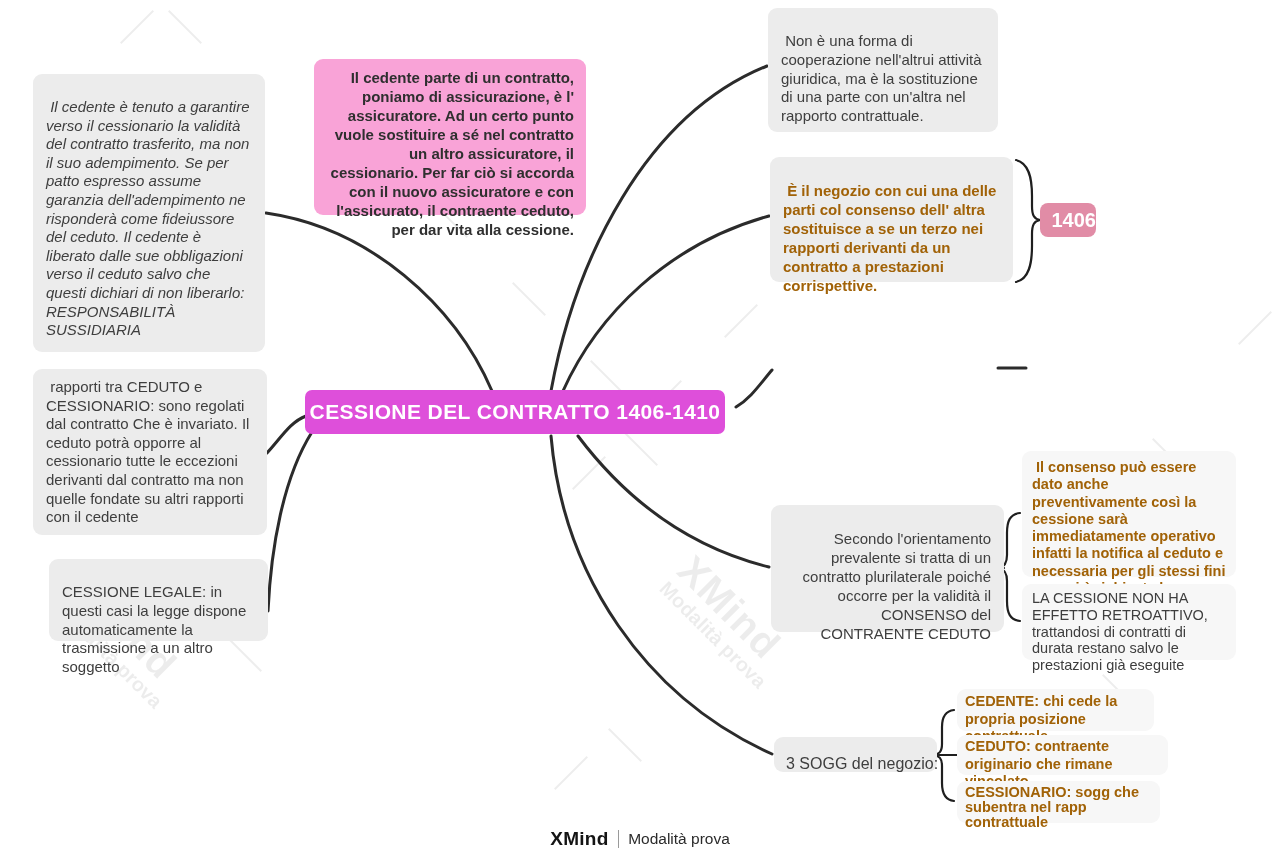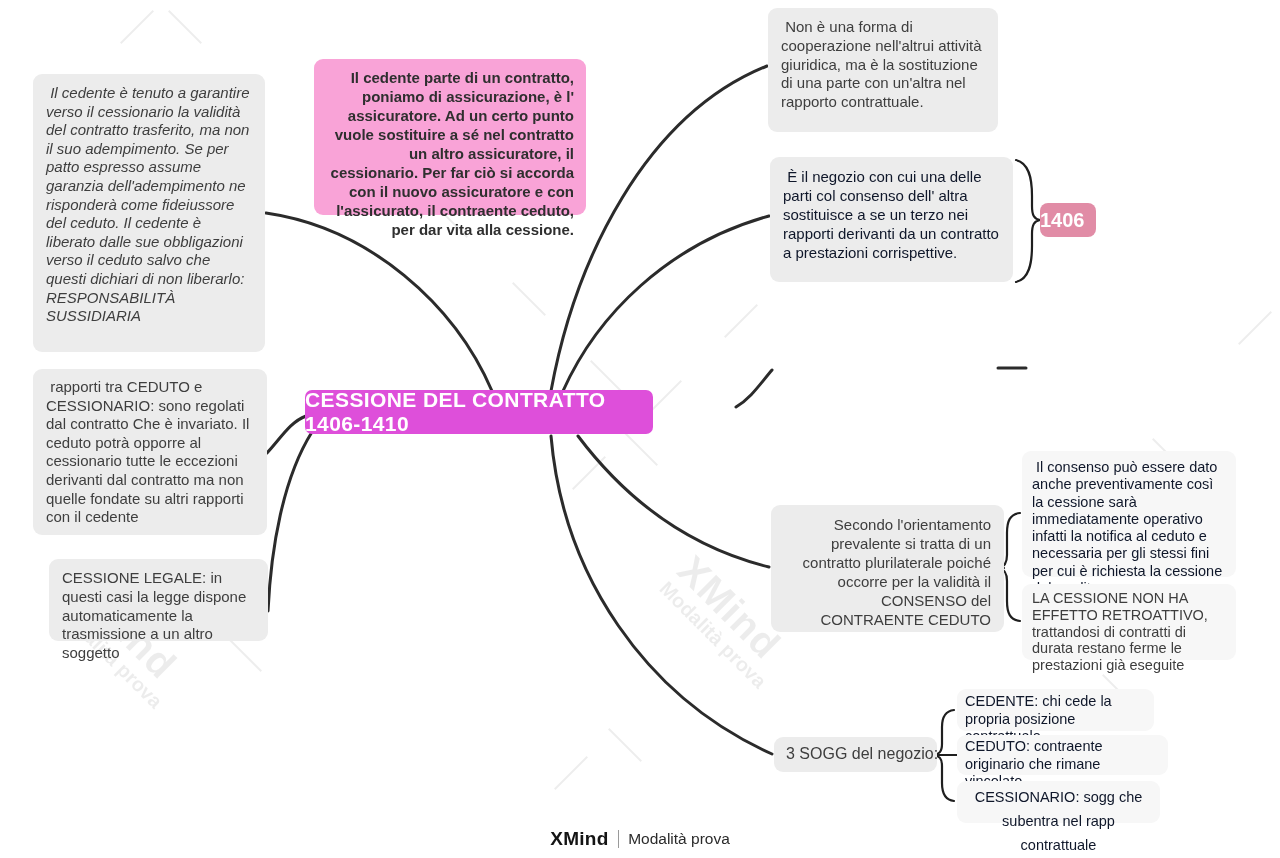--- a/index.html
+++ b/index.html
@@ -20,40 +20,40 @@
     position:absolute;z-index:1;transform:rotate(45deg);transform-origin:left top;
     color:rgba(0,0,0,0.075);line-height:1.05;white-space:nowrap;
   }
   .wm-brand{font-size:40px;font-weight:800;letter-spacing:1px;}
   .wm-mode{font-size:20px;font-weight:600;}
   
   .node{
     position:absolute;z-index:3;border-radius:9px;
     background:#ececec;color:#3e3e3e;
     font-size:15px;line-height:1.24;
-    padding:10px 13px;box-sizing:border-box;
+    padding:24px 13px;box-sizing:border-box;
     white-space:pre-wrap;
   }
   .node.light{background:#f7f7f7;}
-  .node.bold{font-weight:400;color:#0f172a;}
+  .node.bold{font-weight:700;color:#a16207;}
   .node.italic{font-style:italic;line-height:1.23;}
   .node.center{text-align:right;}
   .node.pink{background:#f9a3d7;color:#2f2f2f;font-weight:700;}
   .node.small{font-size:14.5px;line-height:1.2;}
   .root-topic{
-    position:absolute;z-index:3;left:305px;top:390px;width:348px;height:44px;
+    position:absolute;z-index:3;left:305px;top:390px;width:420px;height:44px;
     background:#de4fda;border-radius:7px;color:#ffffff;
     font-size:21px;font-weight:600;letter-spacing:.4px;
     display:flex;align-items:center;justify-content:center;
   }
   .badge{
     position:absolute;z-index:3;left:1040px;top:203px;width:56px;height:34px;
     background:#e18ca6;border-radius:8px;color:#ffffff;
     font-size:20px;font-weight:700;
-    display:flex;align-items:center;justify-content:flex-start;
+    display:flex;align-items:center;justify-content:flex-end;
   }
   
   .footer{
     position:absolute;z-index:4;left:0;right:0;bottom:8px;
     display:flex;align-items:center;justify-content:center;gap:9px;
   }
   .footer .brand{font-size:19px;font-weight:800;color:#141414;letter-spacing:.3px;}
   .footer .sep{width:1.5px;height:18px;background:#9a9a9a;}
   .footer .mode{font-size:15.5px;font-weight:500;color:#2b2b2b;}
 </style>
@@ -131,29 +131,29 @@
   <div class="badge">
     <span>1406</span>
   </div>
 
 
 
   <div class="node" style="left:771px;top:505px;width:233px;height:127px;line-height:19px;text-align:right;"> Secondo l'orientamento prevalente si tratta di un contratto plurilaterale poiché occorre per la validità il CONSENSO del CONTRAENTE CEDUTO</div>
 
   <div class="node light bold small" style="left:1022px;top:451px;width:214px;height:126px;line-height:17.3px;padding:8px 10px;"> Il consenso può essere dato anche preventivamente così la cessione sarà immediatamente operativo infatti la notifica al ceduto e necessaria per gli stessi fini per cui è richiesta la cessione del credito</div>
 
-  <div class="node light small" style="left:1022px;top:584px;width:214px;height:76px;line-height:16.8px;padding:6px 10px;">LA CESSIONE NON HA EFFETTO RETROATTIVO, trattandosi di contratti di durata restano ferme le prestazioni già eseguite</div>
+  <div class="node light small" style="left:1022px;top:584px;width:214px;height:76px;line-height:16.8px;padding:6px 10px;">LA CESSIONE NON HA EFFETTO RETROATTIVO, trattandosi di contratti di durata restano salvo le prestazioni già eseguite</div>
 
-  <div class="node" style="left:774px;top:737px;width:163px;height:35px;font-size:16px;padding:7px 12px;white-space:nowrap;">3 SOGG del negozio:</div>
+  <div class="node" style="left:774px;top:737px;width:163px;height:35px;font-size:16px;padding:17px 12px;white-space:nowrap;">3 SOGG del negozio:</div>
 
   <div class="node light bold small" style="left:957px;top:689px;width:197px;height:42px;line-height:17.5px;padding:4px 8px;">CEDENTE: chi cede la propria posizione contrattuale</div>
 
   <div class="node light bold small" style="left:957px;top:735px;width:211px;height:40px;line-height:17.5px;padding:3px 8px;">CEDUTO: contraente originario che rimane vincolato</div>
 
-  <div class="node light bold small" style="left:957px;top:781px;width:203px;height:42px;line-height:24px;padding:4px 8px;text-align:center;">CESSIONARIO: sogg che subentra nel rapp contrattuale</div>
+  <div class="node light bold small" style="left:957px;top:781px;width:203px;height:42px;line-height:15px;padding:4px 8px;">CESSIONARIO: sogg che subentra nel rapp contrattuale</div>
 
   <div class="footer">
     <span class="brand">XMind</span>
     <span class="sep"></span>
     <span class="mode">Modalità prova</span>
   </div>
 
 </div>
 
 </body></html>

